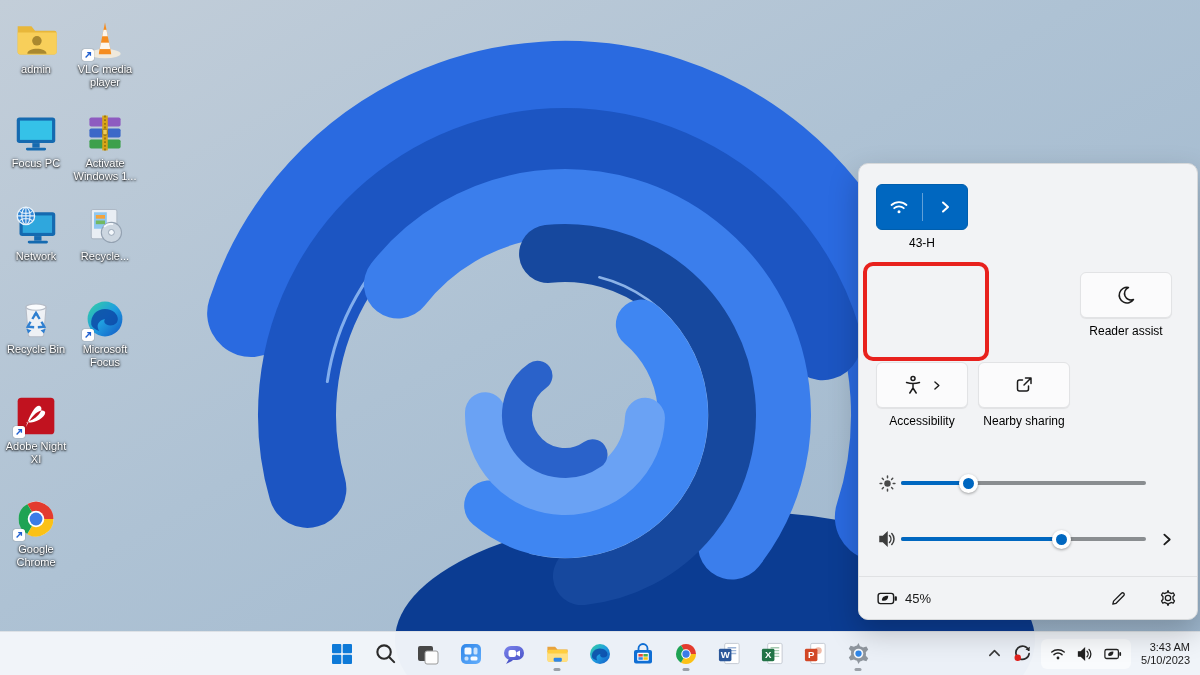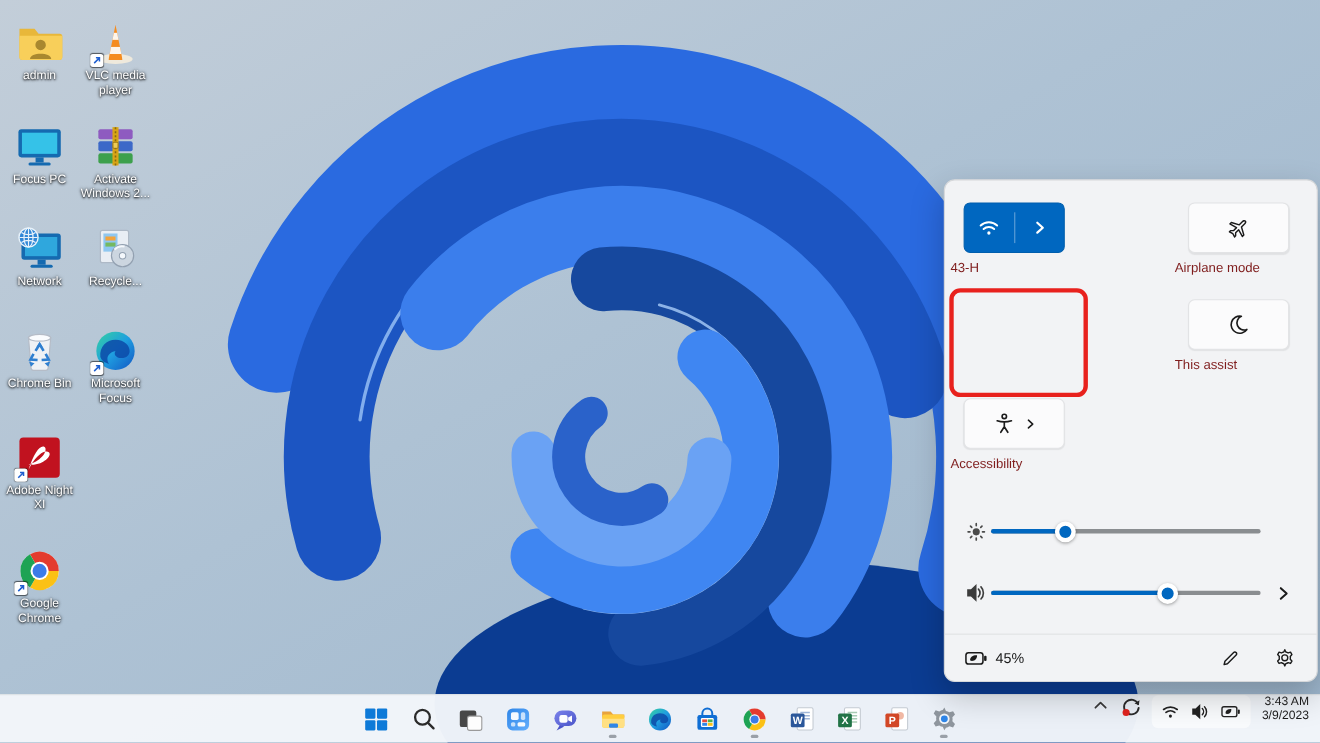--- a/index.html
+++ b/index.html
@@ -22,21 +22,21 @@
   .qs{position:absolute;left:858px;top:163px;width:338px;height:455px;background:#f2f3f5;
       border:1px solid #d6d8da;border-radius:10px;box-shadow:0 12px 30px rgba(0,0,0,.22);z-index:5;}
   .tile-cell{position:absolute;width:92px;}
   .tile{width:92px;height:46px;border-radius:6px;display:flex;align-items:center;justify-content:center;
         padding:0;border:1px solid transparent;box-sizing:border-box;cursor:pointer;}
   .tile.on{background:#0067c0;border-color:#005ead;}
   .tile.off{background:#fbfbfc;border-color:#e2e3e5;box-shadow:0 1px 1px rgba(0,0,0,.07);}
   .tile.split{justify-content:space-between;}
   .half{flex:1;display:flex;align-items:center;justify-content:center;height:100%;}
   .tdiv{width:1px;height:28px;background:rgba(255,255,255,.38);}
-  .tile-label{margin-top:6px;width:116px;margin-left:-12px;font-size:12px;color:#7f1d1d;}
+  .tile-label{margin-top:6px;width:116px;margin-left:-12px;text-align:center;font-size:12px;color:#000000;}
   .annot{position:absolute;left:4px;top:98px;width:118px;height:91px;border:4px solid #e8211d;
          border-radius:10px;pointer-events:none;z-index:6;}
   .srow{position:absolute;left:14px;height:30px;display:flex;align-items:center;}
   .sicon{width:28px;display:flex;justify-content:center;}
   .track{position:relative;height:4px;border-radius:2px;background:#8a8d90;width:245px;cursor:pointer;}
   .fill{position:absolute;left:0;top:0;height:4px;border-radius:2px;background:#0067c0;}
   .thumb{position:absolute;top:-7.5px;width:19px;height:19px;border-radius:50%;background:#0067c0;
          border:4.5px solid #fff;box-sizing:border-box;box-shadow:0 1px 3px rgba(0,0,0,.35);cursor:grab;}
   .vchev{margin-left:13px;display:flex;cursor:pointer;}
   .qsfoot{position:absolute;left:0;right:0;top:412px;bottom:0;border-top:1px solid #e0e1e3;
@@ -46,21 +46,21 @@
 
   
   .taskbar{position:absolute;left:0;right:0;bottom:0;height:43px;background:rgba(243,246,250,.97);
            border-top:1px solid #dde1e6;z-index:4;}
   .tb-center{position:absolute;left:0;right:0;top:0;bottom:0;display:flex;align-items:center;
              justify-content:center;gap:15px;}
   .tb-btn{width:28px;height:36px;display:flex;align-items:center;justify-content:center;
           position:relative;border-radius:4px;cursor:pointer;}
   .tb-dash{position:absolute;bottom:1px;left:50%;transform:translateX(-50%);width:7px;height:3px;
            border-radius:2px;background:#9aa0a8;}
-  .tray{position:absolute;right:4px;top:0;bottom:0;display:flex;align-items:flex-start;gap:7px;z-index:5;}
+  .tray{position:absolute;right:4px;top:0;bottom:0;display:flex;align-items:center;gap:7px;z-index:5;}
   .tray-btn{display:flex;align-items:center;justify-content:center;cursor:pointer;padding:2px;}
   .tray-group{display:flex;align-items:center;gap:11px;background:rgba(255,255,255,.6);
               border-radius:6px;padding:7px 9px;cursor:pointer;}
   .clock{text-align:right;font-size:11px;line-height:13px;color:#1b1b1b;margin:0 6px 0 3px;cursor:pointer;}
 </style>
 </head>
 <body>
 
 <div class="wall">
 <svg width="1200" height="675" viewBox="0 0 1200 675" preserveAspectRatio="none">
@@ -139,21 +139,21 @@
   <div class="dicon-img">
     <svg width="44" height="44" viewBox="0 0 48 48">
       <rect x="7" y="7" width="34" height="10" rx="2" fill="#8e5bc0"></rect>
       <rect x="7" y="19" width="34" height="10" rx="2" fill="#3c68c8"></rect>
       <rect x="7" y="31" width="34" height="10" rx="2" fill="#3da04c"></rect>
       <rect x="21" y="5" width="6" height="38" fill="#d9a517"></rect>
       <path d="M24 5 v38" stroke="#8a6a0c" stroke-width="1.6" stroke-dasharray="2 2"></path>
       <rect x="21.5" y="20" width="5" height="6" rx="1" fill="#eecb55" stroke="#8a6a0c" stroke-width="0.8"></rect>
     </svg>
   </div>
-  <div class="dlabel">Activate Windows 2...</div>
+  <div class="dlabel">Activate Windows 1...</div>
 </div>
 
 <div class="dicon" style="left:2px;top:203px">
   <div class="dicon-img">
     <svg width="44" height="44" viewBox="0 0 48 48">
       <rect x="6" y="9" width="39" height="26" rx="3" fill="#156ab0"></rect>
       <rect x="9.5" y="12.5" width="32" height="19" fill="#2fa7dd"></rect>
       <rect x="22" y="35" width="8" height="5" fill="#156ab0"></rect>
       <rect x="15" y="40" width="22" height="3" rx="1.5" fill="#156ab0"></rect>
       <circle cx="13" cy="13" r="9.5" fill="#2f86d6" stroke="#e8f2fa" stroke-width="1.4"></circle>
@@ -189,21 +189,21 @@
         <path d="M30 27 l3 5.5 -7 .5"></path>
         <path d="M18 27 l-3 5.5 7 .5"></path>
       </g>
       <g fill="#2f7fd0">
         <path d="M24 15.5 l3 4.5 h-6 Z"></path>
         <path d="M34.5 34.5 l-5.5 1.8 3.6 3.4 Z"></path>
         <path d="M13.5 34.5 l5.5 1.8 -3.6 3.4 Z"></path>
       </g>
     </svg>
   </div>
-  <div class="dlabel">Chrome Bin</div>
+  <div class="dlabel">Recycle Bin</div>
 </div>
 
 <div class="dicon" style="left:71px;top:296px">
   <div class="dicon-img">
     <svg width="44" height="44" viewBox="0 0 48 48">
       <defs>
         <linearGradient id="edg1" x1="0" y1="0" x2="1" y2="1">
           <stop offset="0" stop-color="#35d2a0"></stop>
             <stop offset="0.5" stop-color="#1f9ee0"></stop>
             <stop offset="1" stop-color="#1356c4"></stop>
@@ -270,42 +270,32 @@
       <span class="half">
         <svg width="14" height="14" viewBox="0 0 14 14" fill="none" stroke="#fff" stroke-width="2" stroke-linecap="round" stroke-linejoin="round">
             <path d="M5 2.5 l5 4.5 -5 4.5"></path>
           </svg>
       </span>
     </button>
     <div class="tile-label">43-H</div>
   </div>
 
 
-  <div class="tile-cell" style="left:221px;top:20px">
-    <button class="tile off">
-      <span>
-        <svg width="20" height="20" viewBox="0 0 20 20" fill="none" stroke="#1b1b1b" stroke-width="1.3" stroke-linejoin="round" transform="rotate(45)">
-          <path d="M10 1.5 c.9 0 1.4 1 1.4 2 v4.2 l6.6 3.6 v1.9 l-6.6 -1.9 v3.9 l1.9 1.9 v1.4 l-3.3 -1 -3.3 1 v-1.4 l1.9 -1.9 v-3.9 l-6.6 1.9 v-1.9 l6.6 -3.6 V3.5 c0 -1 .5 -2 1.4 -2 Z"></path>
-        </svg>
-      </span>
-    </button>
-    <div class="tile-label">Airplane mode</div>
-  </div>
 
 
 
   <div class="tile-cell" style="left:221px;top:108px">
     <button class="tile off">
       <span>
         <svg width="20" height="20" viewBox="0 0 20 20" fill="none" stroke="#1b1b1b" stroke-width="1.5" stroke-linejoin="round">
           <path d="M12.5 2.5 a7.8 7.8 0 1 0 5 12 a6.3 6.3 0 0 1 -5 -12 Z"></path>
         </svg>
       </span>
     </button>
-    <div class="tile-label">This assist</div>
+    <div class="tile-label">Reader assist</div>
   </div>
 
   <div class="annot"></div>
 
   <div class="tile-cell" style="left:17px;top:198px">
     <button class="tile off" style="gap:8px">
       <span>
         <svg width="20" height="20" viewBox="0 0 20 20" fill="none" stroke="#1b1b1b" stroke-width="1.5" stroke-linecap="round">
           <circle cx="10" cy="3.6" r="2"></circle>
           <path d="M3.5 7.5 c4.2 1.4 8.8 1.4 13 0 M10 9 v4 M10 13 l-3.2 5 M10 13 l3.2 5"></path>
@@ -313,20 +303,31 @@
       </span>
       <span>
         <svg width="11" height="11" viewBox="0 0 14 14" fill="none" stroke="#1b1b1b" stroke-width="1.8" stroke-linecap="round" stroke-linejoin="round">
             <path d="M5 2.5 l5 4.5 -5 4.5"></path>
           </svg>
       </span>
     </button>
     <div class="tile-label">Accessibility</div>
   </div>
 
+  <div class="tile-cell" style="left:119px;top:198px">
+    <button class="tile off">
+      <span>
+        <svg width="20" height="20" viewBox="0 0 20 20" fill="none" stroke="#1b1b1b" stroke-width="1.5" stroke-linecap="round" stroke-linejoin="round">
+          <path d="M8.5 5 H5.5 a2 2 0 0 0 -2 2 v7 a2 2 0 0 0 2 2 h7 a2 2 0 0 0 2 -2 v-3"></path>
+          <path d="M11.5 3 h5.5 v5.5 M17 3 l-7 7"></path>
+        </svg>
+      </span>
+    </button>
+    <div class="tile-label">Nearby sharing</div>
+  </div>
 
   <div class="srow" style="top:304px">
     <span class="sicon">
       <svg width="19" height="19" viewBox="0 0 20 20" fill="none" stroke="#4a4a4a" stroke-width="1.6" stroke-linecap="round">
         <circle cx="10" cy="10" r="3.4" fill="#4a4a4a" stroke="none"></circle>
         <path d="M10 2.2 v1.8 M10 16 v1.8 M2.2 10 h1.8 M16 10 h1.8 M4.5 4.5 l1.2 1.2 M14.3 14.3 l1.2 1.2 M15.5 4.5 l-1.2 1.2 M5.7 14.3 l-1.2 1.2"></path>
       </svg>
     </span>
     <div class="track">
       <div class="fill" style="width:67px"></div>
@@ -543,16 +544,16 @@
         <path d="M10 5.2 a4 4 0 0 1 0 5.6 M12 3.4 a6.6 6.6 0 0 1 0 9.2"></path>
       </svg>
       <svg width="18" height="14" viewBox="0 0 20 15" fill="none">
         <rect x="1" y="2.5" width="15" height="10" rx="2" stroke="#222" stroke-width="1.4"></rect>
         <rect x="17" y="5.3" width="2" height="4.4" rx="1" fill="#222"></rect>
         <path d="M4.5 9 c0 -3 2.8 -4.4 6 -4.1 0 3 -1.6 4.8 -4.4 4.8 -.6 0 -1.1 -.3 -1.6 -.7 Z" fill="#222"></path>
       </svg>
     </span>
     <span class="clock">
       <div>3:43 AM</div>
-      <div>3/9/2023</div>
+      <div>5/10/2023</div>
     </span>
   </div>
 </div>
 
 </body></html>

